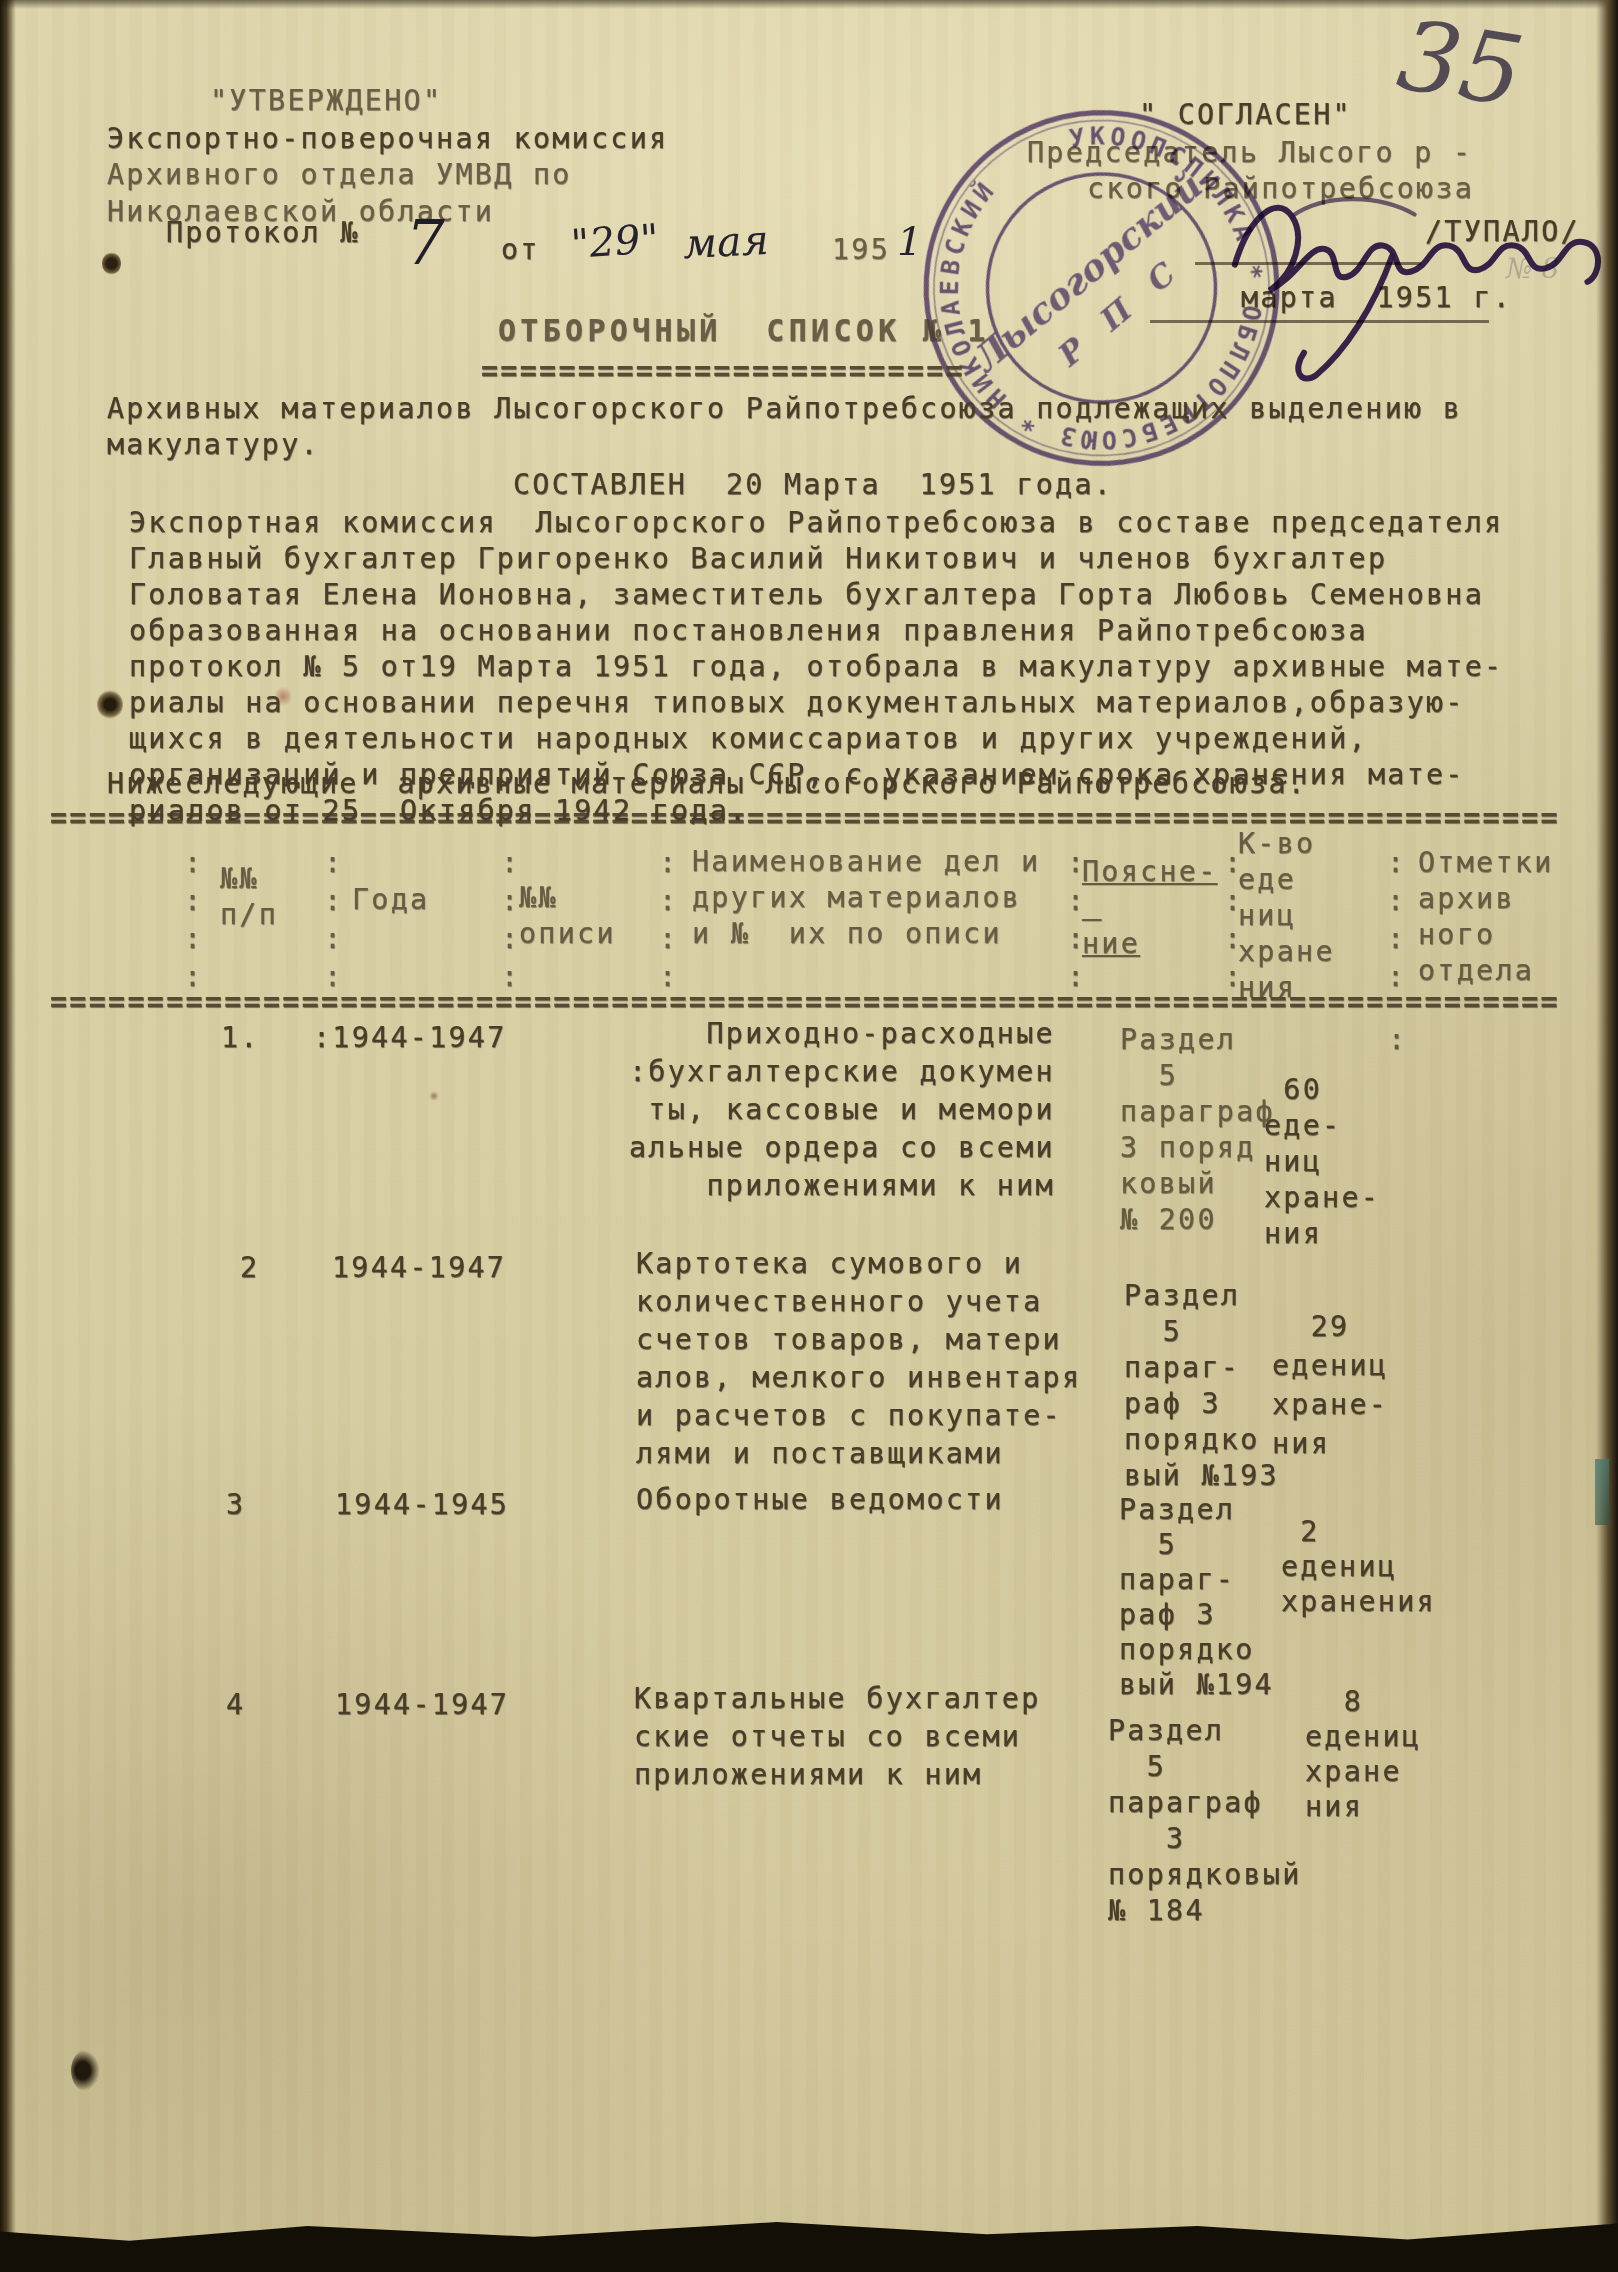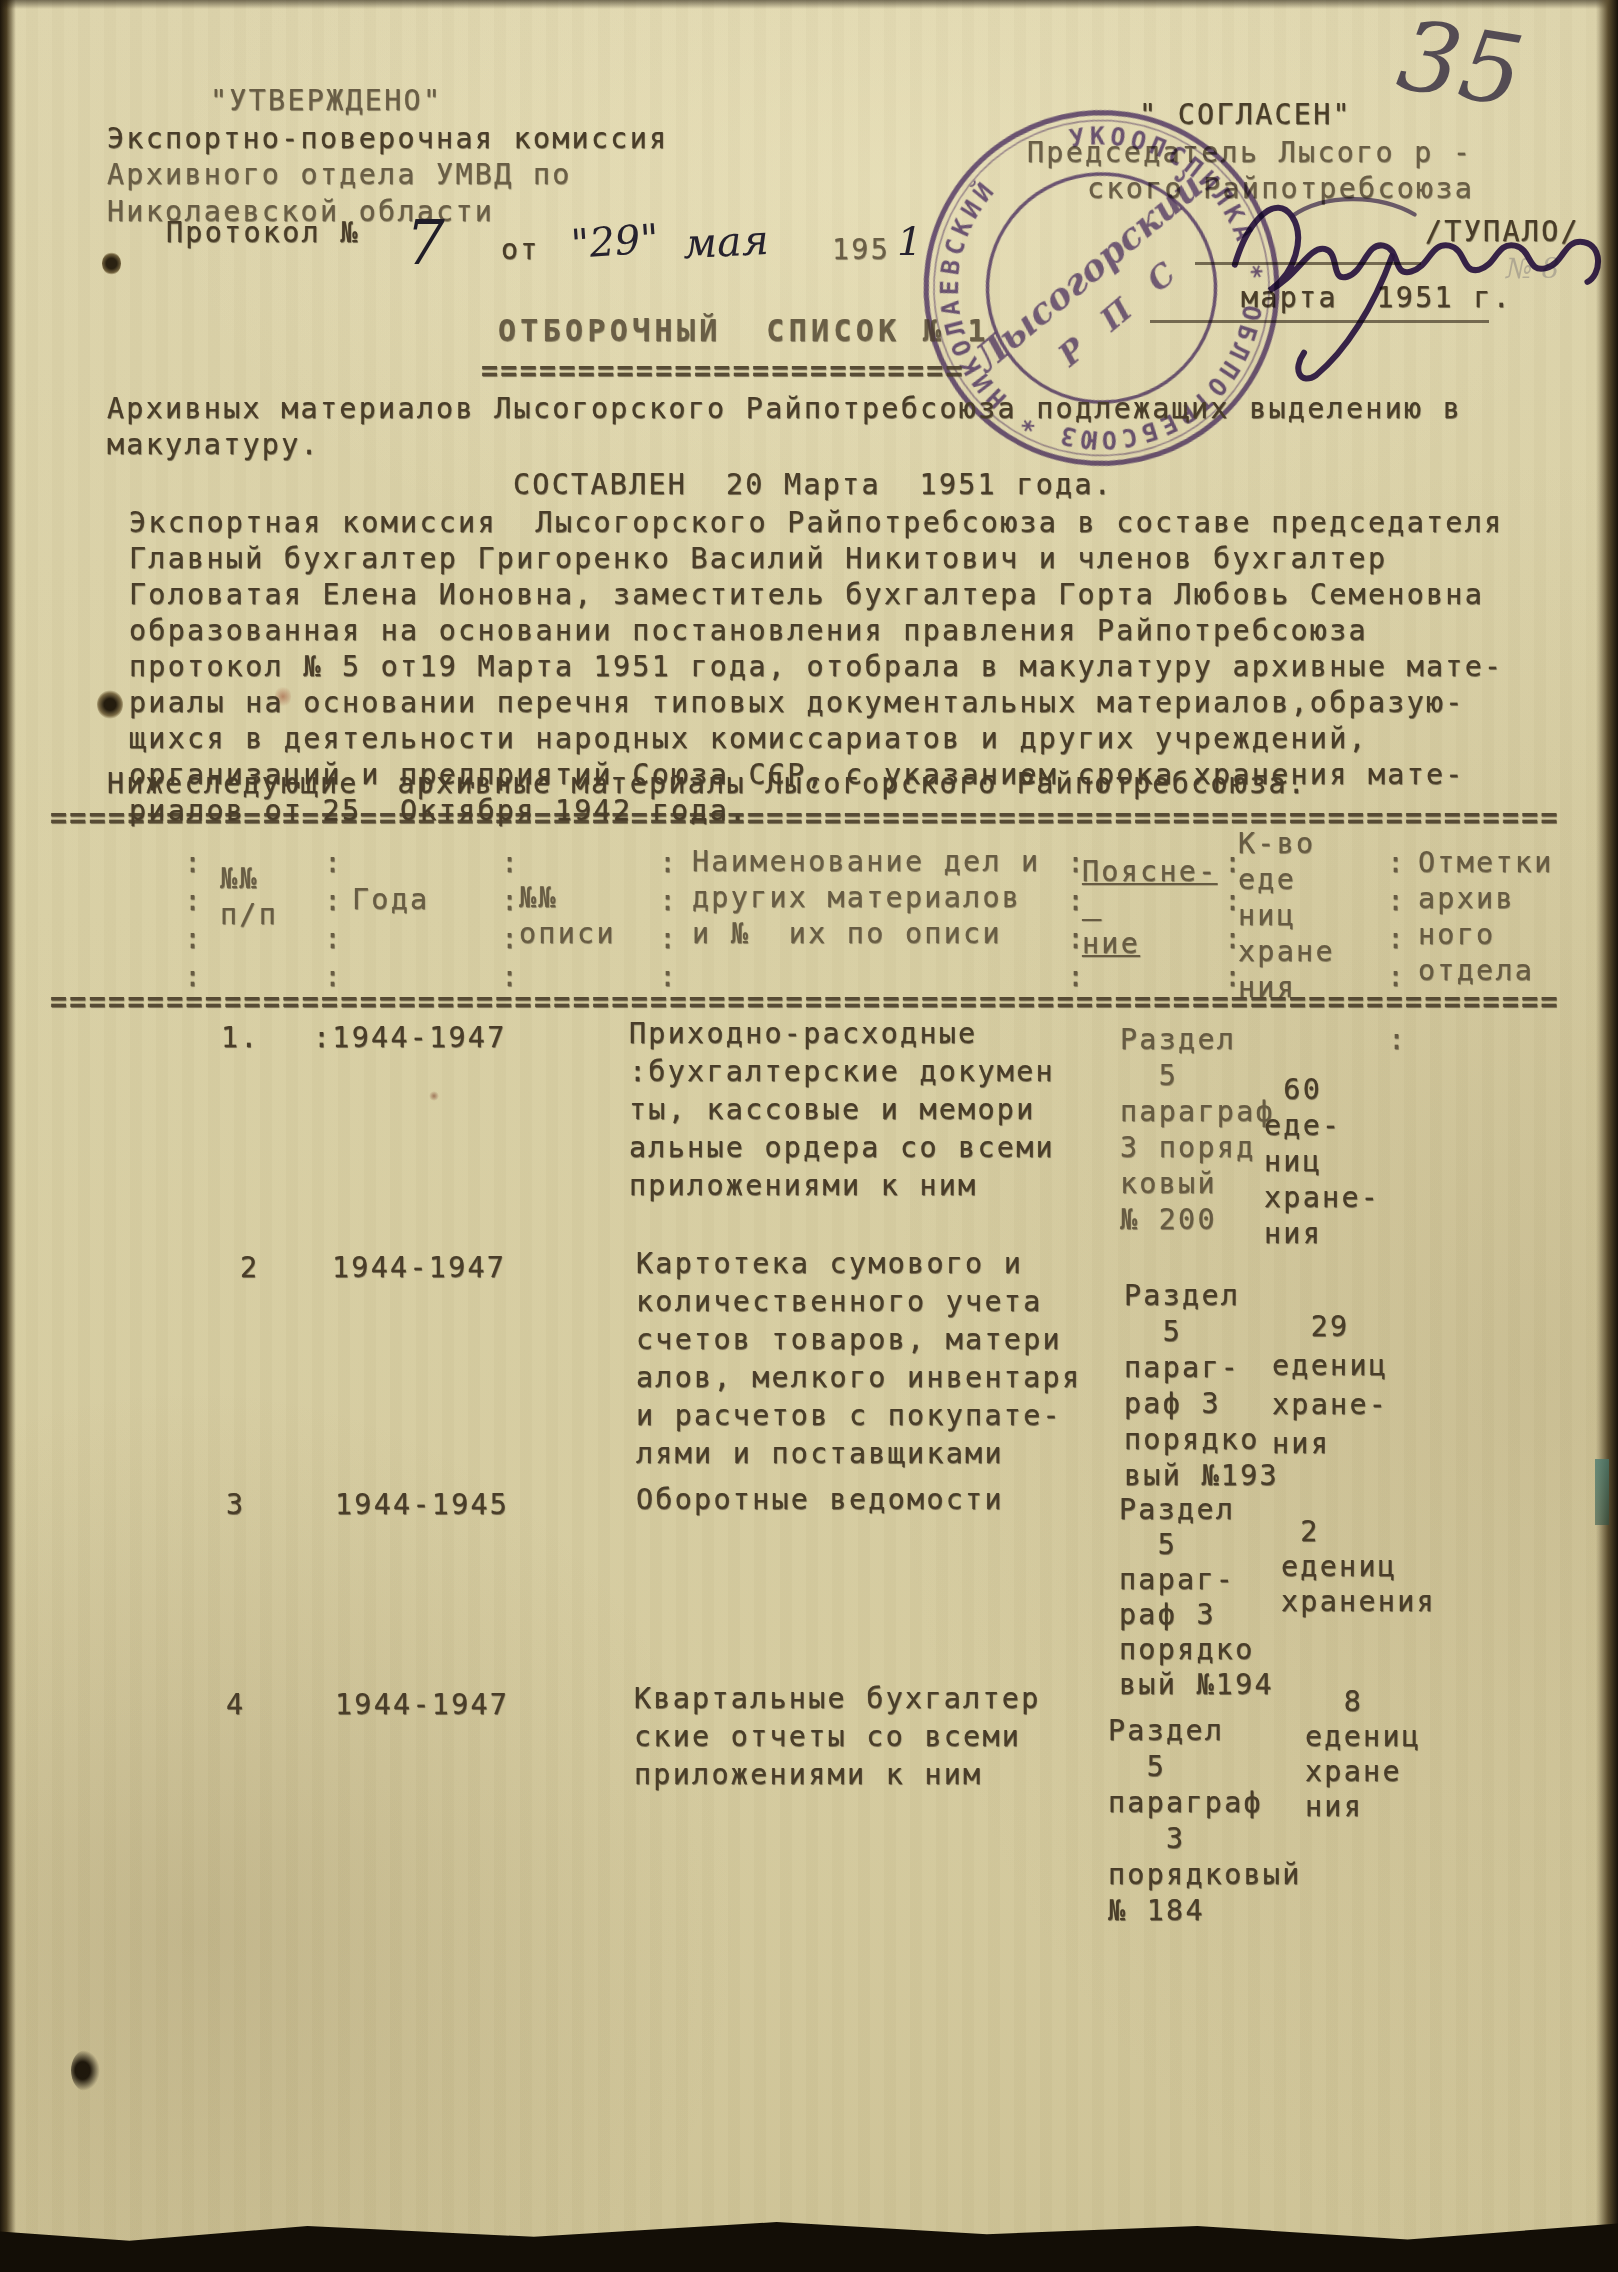--- a/index.html
+++ b/index.html
@@ -171,21 +171,21 @@
 хране
 ния</div>
   <div class="tw fade" style="left:1418px;top:845px;">Отметки
 архив
 ного
 отдела</div>
 
   <div>
     <div class="tw" style="left:221px;top:1020px;">1.</div>
     <div class="tw" style="left:313px;top:1020px;">:1944-1947</div>
-    <div class="tw" style="left:629px;top:1015px;line-height:38px;">Приходно-расходные
+    <div class="tw" style="left:629px;top:1015px;line-height:38px;text-align:right;">Приходно-расходные
 :бухгалтерские докумен
 ты, кассовые и мемори
 альные ордера со всеми
 приложениями к ним</div>
     <div class="tw fade" style="left:1120px;top:1022px;">Раздел
   5
 параграф
 3 поряд
 ковый
 № 200</div>

